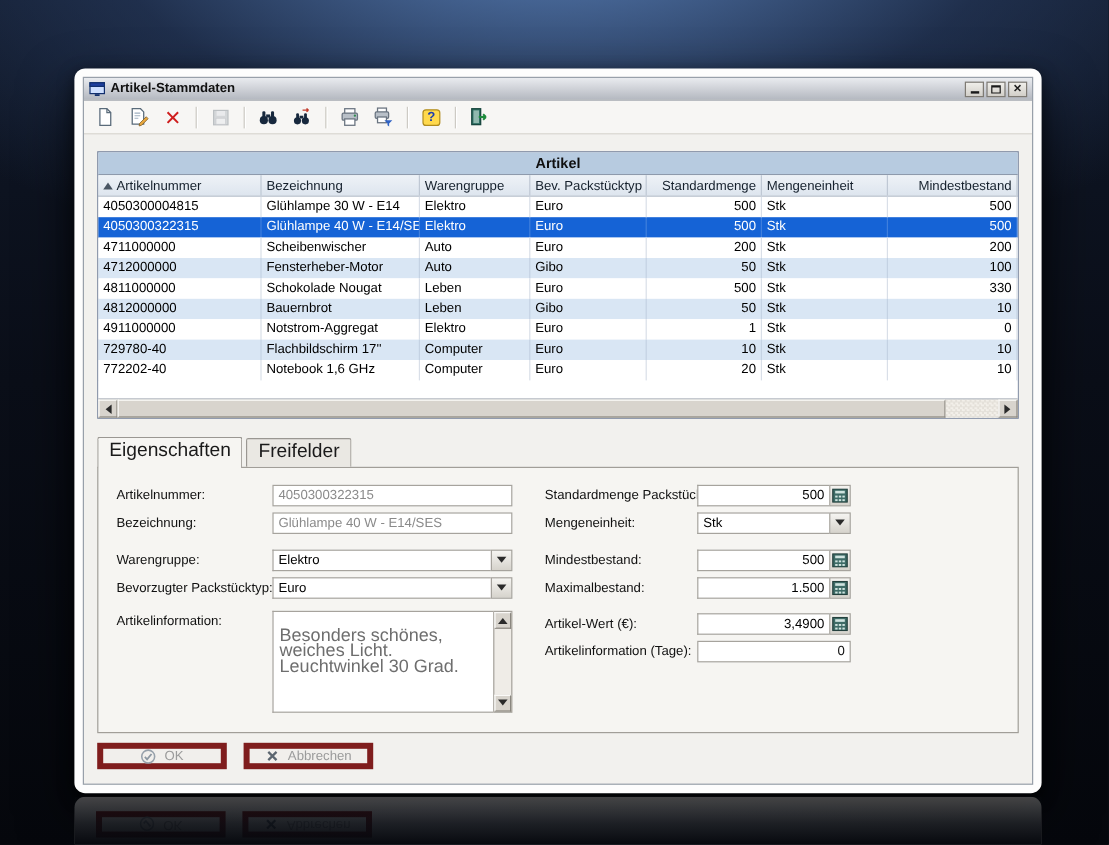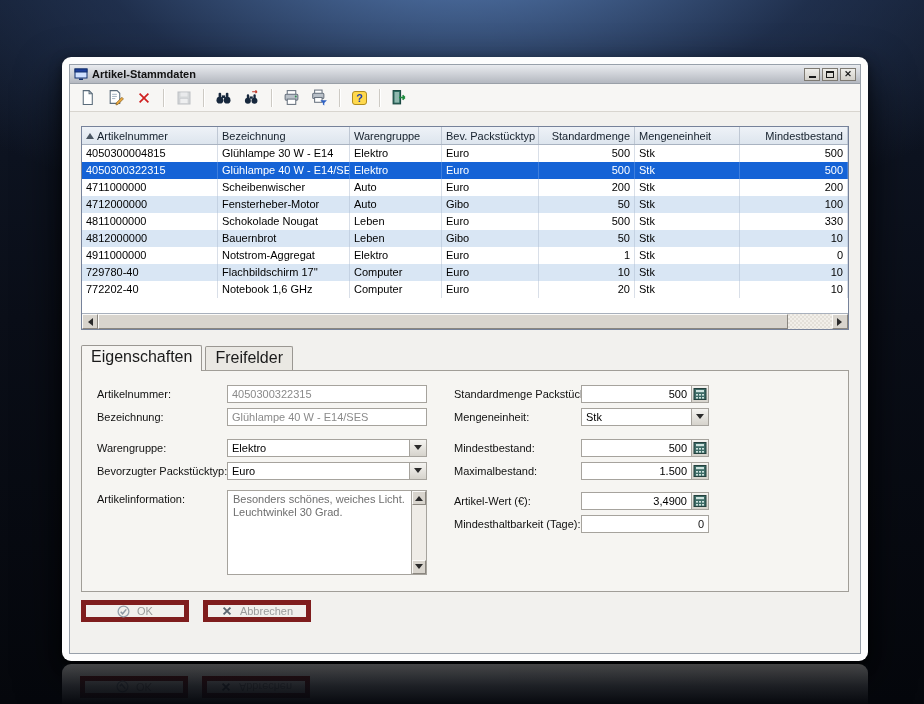--- a/index.html
+++ b/index.html
@@ -71,22 +71,22 @@
   .field.num{text-align:right;color:#111;}
   .combo{position:absolute;display:flex;height:18px;}
   .combo-text{flex:1;background:#fff;border:1px solid #a6a39d;border-right:none;font-size:11px;padding:1px 4px;
     line-height:15px;overflow:hidden;white-space:nowrap;}
   .combo-btn,.calc-btn{width:18px;height:18px;background:linear-gradient(#f5f4f1,#d6d3cc);border:1px solid #a6a39d;
     display:flex;align-items:center;justify-content:center;}
   .numwrap{position:absolute;display:flex;height:18px;}
   .numwrap .nfield{width:110px;background:#fff;border:1px solid #a6a39d;border-right:none;font-size:11px;padding:1px 4px;
     line-height:15px;text-align:right;}
   .memo{position:absolute;display:flex;}
-  .memo-text{width:184px;height:85px;background:#fff;border:1px solid #a6a39d;border-right:none;font-size:11px;
-    color:#6e6e6e;padding:2px 5px;line-height:13px;white-space:pre-line;}
+  .memo-text{width:184px;height:85px;background:#fff;border:1px solid #a6a39d;border-right:none;font-size:15px;
+    color:#6e6e6e;padding:13px 5px;line-height:13px;white-space:pre-line;}
   .memo-scroll{width:16px;height:85px;background:#efece7;border:1px solid #a6a39d;display:flex;flex-direction:column;}
   .ms-btn{height:14px;background:#d8d4cd;border:1px solid;border-color:#fbfaf8 #8a867f #8a867f #fbfaf8;
     display:flex;align-items:center;justify-content:center;}
   .ms-track{flex:1;}
   
   .footer{display:flex;gap:14px;margin:8px 0 0 11px;}
   .dlg-btn{width:108px;height:22px;background:#f1efec;border:5px solid #7f1d1d;display:flex;align-items:center;
     justify-content:center;gap:7px;font-size:11px;color:#9b9b9b;}
   
   .reflection{position:absolute;left:62px;top:664px;width:806px;height:40px;overflow:hidden;pointer-events:none;}
@@ -199,20 +199,21 @@
         <span class="tb-btn">
           <svg width="17" height="17" viewBox="0 0 16 16">
               <rect x="2" y="1.5" width="7" height="12.5" fill="#2e6e63" stroke="#17463e"></rect>
               <rect x="3.3" y="2.8" width="4.4" height="10" fill="#8fb8ae"></rect>
               <path d="M7.5 8h5.6M13.1 8 10.9 5.9M13.1 8l-2.2 2.1" stroke="#1d8a3c" stroke-width="1.6" fill="none"></path>
             </svg>
         </span>
       </div>
 
       <div class="table-wrap">
+        <div class="tbl-caption">Artikel</div>
         <div class="tbl-header grid-cols">
           <div class="th">
             <span class="sort-up"></span>
             <span>Artikelnummer</span>
           </div>
           <div class="th">Bezeichnung</div>
           <div class="th">Warengruppe</div>
           <div class="th">Bev. Packstücktyp</div>
           <div class="th num">Standardmenge</div>
           <div class="th">Mengeneinheit</div>
@@ -435,21 +436,21 @@
                   <rect x="6" y="6" width="2" height="1.6"></rect>
                   <rect x="9" y="6" width="2" height="1.6"></rect>
                   <rect x="3" y="9" width="2" height="1.6"></rect>
                   <rect x="6" y="9" width="2" height="1.6"></rect>
                   <rect x="9" y="9" width="2" height="1.6"></rect>
                 </g>
               </svg>
             </span>
         </div>
 
-        <span class="flabel" style="left:372px;top:147px">Mindesthaltbarkeit (Tage):</span>
+        <span class="flabel" style="left:372px;top:147px">Artikelinformation (Tage):</span>
         <div class="field num" style="left:499px;top:144px;width:128px">0</div>
       </div>
 
       <div class="footer">
         <div class="dlg-btn">
           <span style="display:flex">
               <svg width="13" height="13" viewBox="0 0 14 14">
                 <circle cx="7" cy="7" r="5.8" fill="none" stroke="#97a1ab" stroke-width="1.4"></circle>
                 <path d="M4 7.3l2 2.2 4-4.8" fill="none" stroke="#8d98a3" stroke-width="1.6"></path>
               </svg>

